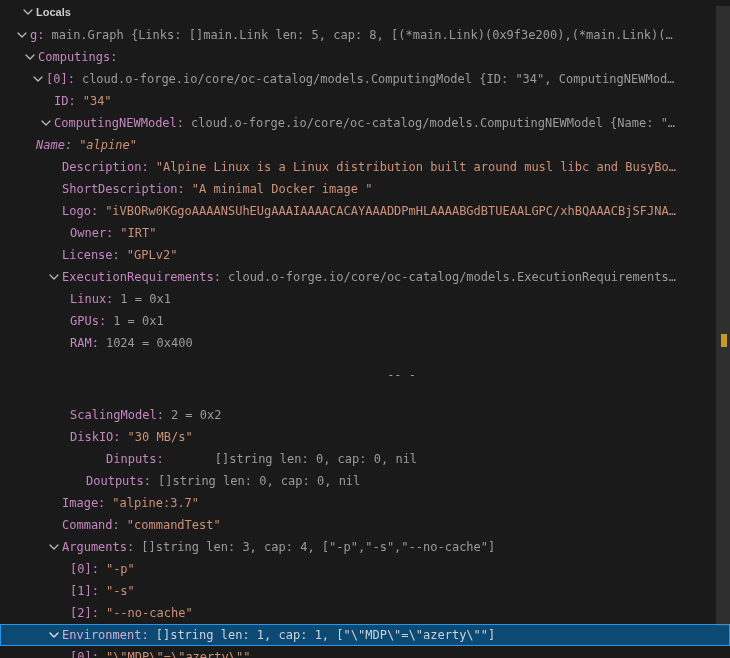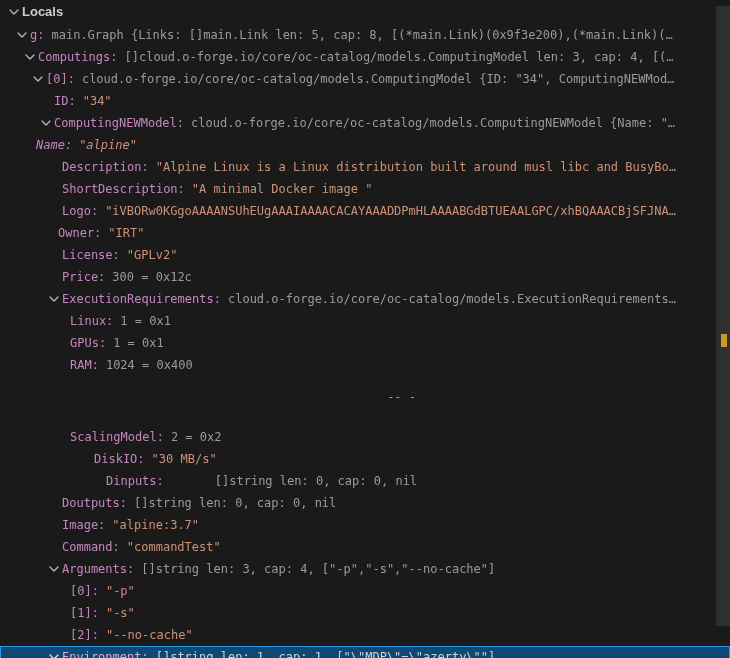--- a/index.html
+++ b/index.html
@@ -8,24 +8,24 @@
     background: var(--bg, #1a1a1a);
     overflow: hidden;
     position: relative;
     font-family: "DejaVu Sans Mono", monospace;
   }
   .panel { position: absolute; inset: 0; }
 
   .scope-header {
     height: 24px; line-height: 24px;
     display: flex; align-items: center;
-    padding-left: 6px;
+    padding-left: 20px;
     color: #cccccc;
     font-family: "Liberation Sans", sans-serif;
-    font-size: 13px; font-weight: bold;
+    font-size: 11px; font-weight: bold;
     user-select: none;
   }
   .twistie {
     width: 16px; height: 22px; flex: 0 0 16px;
     display: inline-flex; align-items: center; justify-content: center;
     color: #b8b8b8;
   }
   .scope-header .twistie { height: 24px; }
   .twistie.hidden svg { visibility: hidden; }
 
@@ -92,21 +92,20 @@
     <span class="name">g:</span>
     <span class="val v-gray">main.Graph {Links: []main.Link len: 5, cap: 8, [(*main.Link)(0x9f3e200),(*main.Link)(…</span>
   </div>
       <div class="row" style="padding-left: 22px;">
     <span class="twistie">
       <svg width="16" height="16" viewBox="0 0 16 16">
             <path d="M4 6 L8 10 L12 6" stroke="currentColor" stroke-width="1.3" fill="none" stroke-linecap="round" stroke-linejoin="round"></path>
           </svg>
     </span>
     <span class="name">Computings:</span>
-    <span class="val v-gray">[]cloud.o-forge.io/core/oc-catalog/models.ComputingModel len: 3, cap: 4, [(…</span>
   </div>
       <div class="row" style="padding-left: 30px;">
     <span class="twistie">
       <svg width="16" height="16" viewBox="0 0 16 16">
             <path d="M4 6 L8 10 L12 6" stroke="currentColor" stroke-width="1.3" fill="none" stroke-linecap="round" stroke-linejoin="round"></path>
           </svg>
     </span>
     <span class="name">[0]:</span>
     <span class="val v-gray">cloud.o-forge.io/core/oc-catalog/models.ComputingModel {ID: "34", ComputingNEWMod…</span>
   </div>
@@ -157,48 +156,39 @@
   </div>
       <div class="row" style="padding-left: 46px;">
     <span class="twistie hidden">
       <svg width="16" height="16" viewBox="0 0 16 16">
             <path d="M4 6 L8 10 L12 6" stroke="currentColor" stroke-width="1.3" fill="none" stroke-linecap="round" stroke-linejoin="round"></path>
           </svg>
     </span>
     <span class="name">Logo:</span>
     <span class="val v-string">"iVBORw0KGgoAAAANSUhEUgAAAIAAAACACAYAAADDPmHLAAAABGdBTUEAALGPC/xhBQAAACBjSFJNA…</span>
   </div>
-      <div class="row" style="padding-left: 42px;">
+      <div class="row" style="padding-left: 54px;">
     <span class="twistie hidden">
       <svg width="16" height="16" viewBox="0 0 16 16">
             <path d="M4 6 L8 10 L12 6" stroke="currentColor" stroke-width="1.3" fill="none" stroke-linecap="round" stroke-linejoin="round"></path>
           </svg>
     </span>
     <span class="name">Owner:</span>
     <span class="val v-string">"IRT"</span>
   </div>
       <div class="row" style="padding-left: 46px;">
     <span class="twistie hidden">
       <svg width="16" height="16" viewBox="0 0 16 16">
             <path d="M4 6 L8 10 L12 6" stroke="currentColor" stroke-width="1.3" fill="none" stroke-linecap="round" stroke-linejoin="round"></path>
           </svg>
     </span>
     <span class="name">License:</span>
     <span class="val v-string">"GPLv2"</span>
   </div>
       <div class="row" style="padding-left: 46px;">
-    <span class="twistie hidden">
-      <svg width="16" height="16" viewBox="0 0 16 16">
-            <path d="M4 6 L8 10 L12 6" stroke="currentColor" stroke-width="1.3" fill="none" stroke-linecap="round" stroke-linejoin="round"></path>
-          </svg>
-    </span>
-    <span class="name">Price:</span>
-    <span class="val v-gray">300 = 0x12c</span>
-  </div>
-      <div class="row" style="padding-left: 46px;">
     <span class="twistie">
       <svg width="16" height="16" viewBox="0 0 16 16">
             <path d="M4 6 L8 10 L12 6" stroke="currentColor" stroke-width="1.3" fill="none" stroke-linecap="round" stroke-linejoin="round"></path>
           </svg>
     </span>
     <span class="name">ExecutionRequirements:</span>
     <span class="val v-gray">cloud.o-forge.io/core/oc-catalog/models.ExecutionRequirements…</span>
   </div>
       <div class="row" style="padding-left: 54px;">
     <span class="twistie hidden">
@@ -238,39 +228,39 @@
   </div>
       <div class="row" style="padding-left: 54px; margin-top: 28px;">
     <span class="twistie hidden">
       <svg width="16" height="16" viewBox="0 0 16 16">
             <path d="M4 6 L8 10 L12 6" stroke="currentColor" stroke-width="1.3" fill="none" stroke-linecap="round" stroke-linejoin="round"></path>
           </svg>
     </span>
     <span class="name">ScalingModel:</span>
     <span class="val v-gray">2 = 0x2</span>
   </div>
-      <div class="row" style="padding-left: 78px;">
+      <div class="row" style="padding-left: 54px;">
     <span class="twistie hidden">
       <svg width="16" height="16" viewBox="0 0 16 16">
             <path d="M4 6 L8 10 L12 6" stroke="currentColor" stroke-width="1.3" fill="none" stroke-linecap="round" stroke-linejoin="round"></path>
           </svg>
     </span>
     <span class="name">DiskIO:</span>
     <span class="val v-string">"30 MB/s"</span>
   </div>
       <div class="row" style="padding-left: 46px; gap: 44px;">
     <span class="twistie hidden">
       <svg width="16" height="16" viewBox="0 0 16 16">
             <path d="M4 6 L8 10 L12 6" stroke="currentColor" stroke-width="1.3" fill="none" stroke-linecap="round" stroke-linejoin="round"></path>
           </svg>
     </span>
     <span class="name">Dinputs:</span>
     <span class="val v-gray">[]string len: 0, cap: 0, nil</span>
   </div>
-      <div class="row" style="padding-left: 46px;">
+      <div class="row" style="padding-left: 70px;">
     <span class="twistie hidden">
       <svg width="16" height="16" viewBox="0 0 16 16">
             <path d="M4 6 L8 10 L12 6" stroke="currentColor" stroke-width="1.3" fill="none" stroke-linecap="round" stroke-linejoin="round"></path>
           </svg>
     </span>
     <span class="name">Doutputs:</span>
     <span class="val v-gray">[]string len: 0, cap: 0, nil</span>
   </div>
       <div class="row" style="padding-left: 46px;">
     <span class="twistie hidden">

